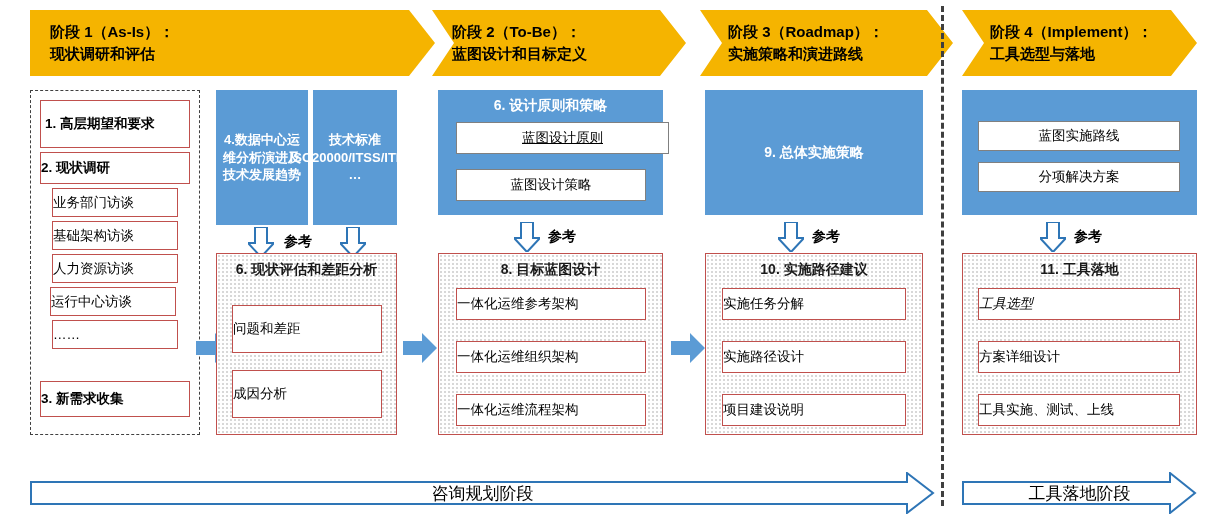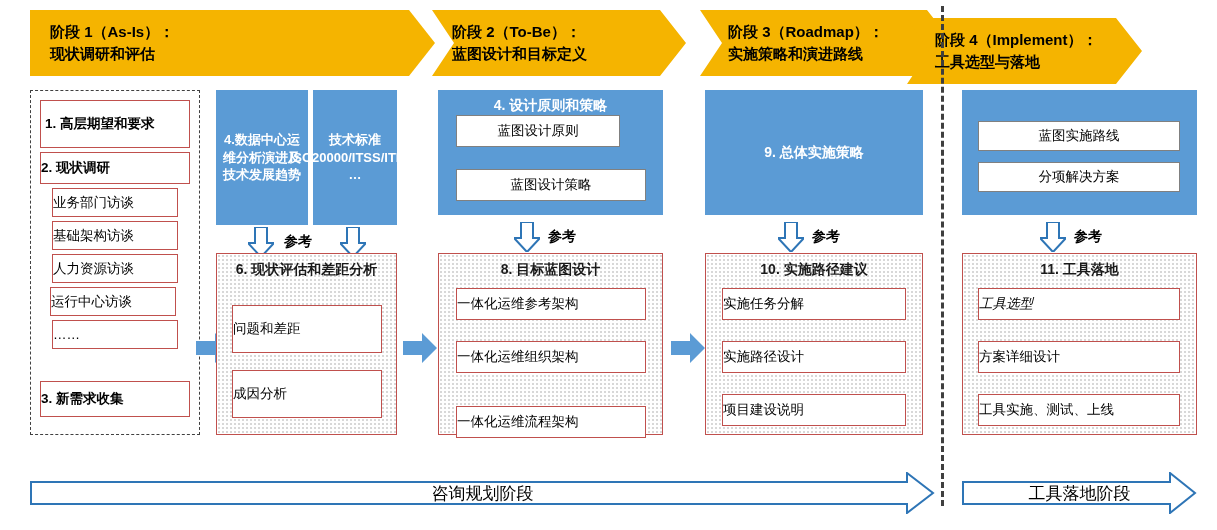--- a/index.html
+++ b/index.html
@@ -104,21 +104,21 @@
   <div class="box banner chev notch" style="left:432px;top:10px;width:254px;height:66px;">
     <span>阶段 2（To-Be）：</span>
     <span>蓝图设计和目标定义</span>
   </div>
 
   <div class="box banner chev notch" style="left:700px;top:10px;width:253px;height:66px;padding-left:28px;">
     <span>阶段 3（Roadmap）：</span>
     <span>实施策略和演进路线</span>
   </div>
 
-  <div class="box banner chev notch" style="left:907px;top:10px;width:235px;height:66px;padding-left:28px;margin-top:8px;">
+  <div class="box banner chev notch" style="left:962px;top:10px;width:235px;height:66px;padding-left:28px;">
     <span>阶段 4（Implement）：</span>
     <span>工具选型与落地</span>
   </div>
 
   <div class="box dash" style="left:30px;top:90px;width:170px;height:345px;"></div>
 
   <div class="wbox" style="left:40px;top:100px;width:150px;height:48px;font-weight:bold;padding:2px 4px;">
     <span>1. 高层期望和要求</span>
   </div>
 
@@ -181,22 +181,22 @@
   </div>
 
   <div class="rightarrow" style="left:403px;top:333px;">
     <svg width="34" height="30" viewBox="0 0 34 30">
       <polygon points="0,8 19,8 19,0 34,15 19,30 19,22 0,22" fill="#5b9bd5"></polygon>
     </svg>
   </div>
 
   <div class="box blue" style="left:438px;top:90px;width:225px;height:125px;display:block;">
   </div>
-  <div class="title-c" style="left:438px;top:96px;width:225px;color:#ffffff;">4. 设计原则和策略</div>
-  <div class="plainbox" style="left:456px;top:115px;width:164px;height:32px;">
+  <div class="title-c" style="left:438px;top:96px;width:225px;color:#ffffff;">6. 设计原则和策略</div>
+  <div class="plainbox" style="left:456px;top:122px;width:213px;height:32px;text-decoration:underline;">
     <span>蓝图设计原则</span>
   </div>
   <div class="plainbox" style="left:456px;top:169px;width:190px;height:32px;">
     <span>蓝图设计策略</span>
   </div>
 
   <div class="downarrow" style="left:514px;top:222px;">
     <svg width="26" height="30" viewBox="0 0 26 30">
       <polygon points="7,0 19,0 19,16 26,16 13,30 0,16 7,16" fill="#ffffff" stroke="#2e75b6" stroke-width="2"></polygon>
     </svg>
@@ -204,21 +204,21 @@
   <div class="reflabel" style="left:548px;top:228px;">参考</div>
 
   <div class="box dotted" style="left:438px;top:253px;width:225px;height:182px;"></div>
   <div class="title-c" style="left:438px;top:260px;width:225px;">8. 目标蓝图设计</div>
   <div class="wbox" style="left:456px;top:288px;width:190px;height:32px;">
     <span>一体化运维参考架构</span>
   </div>
   <div class="wbox" style="left:456px;top:341px;width:190px;height:32px;">
     <span>一体化运维组织架构</span>
   </div>
-  <div class="wbox" style="left:456px;top:406px;width:190px;height:32px;">
+  <div class="wbox" style="left:456px;top:394px;width:190px;height:32px;">
     <span>一体化运维流程架构</span>
   </div>
 
   <div class="rightarrow" style="left:671px;top:333px;">
     <svg width="34" height="30" viewBox="0 0 34 30">
       <polygon points="0,8 19,8 19,0 34,15 19,30 19,22 0,22" fill="#5b9bd5"></polygon>
     </svg>
   </div>
 
   <div class="box blue" style="left:705px;top:90px;width:218px;height:125px;">

